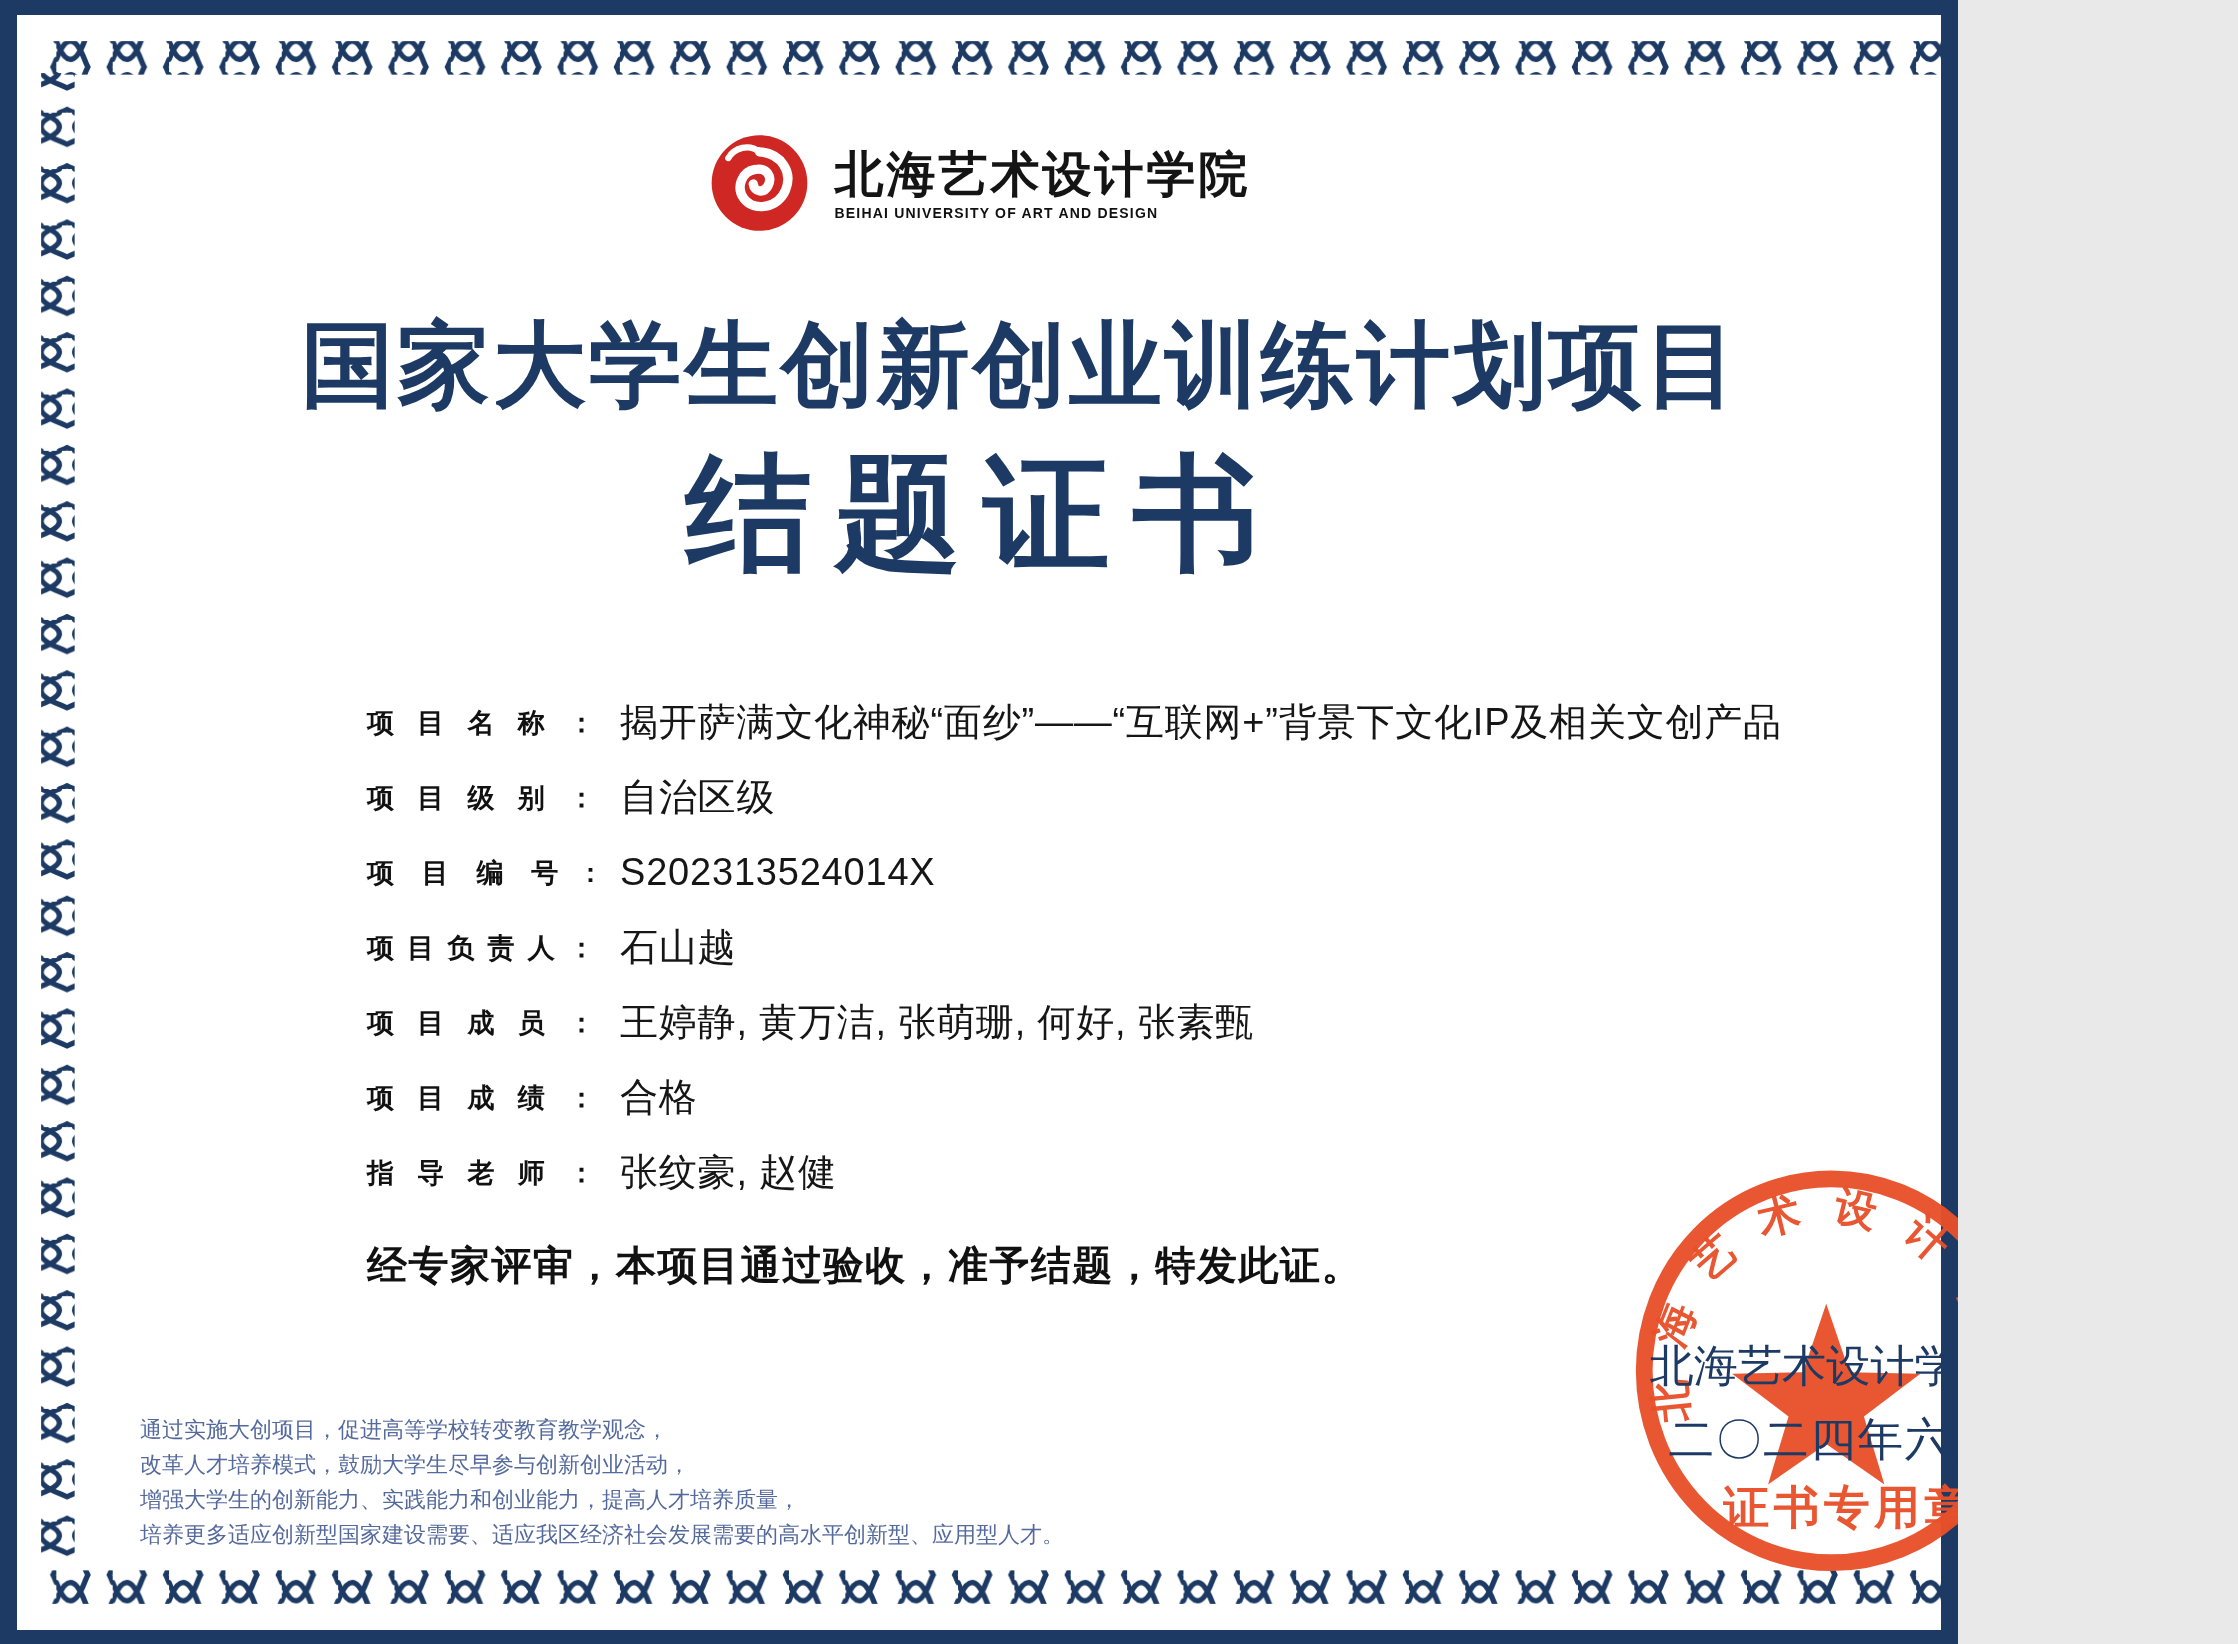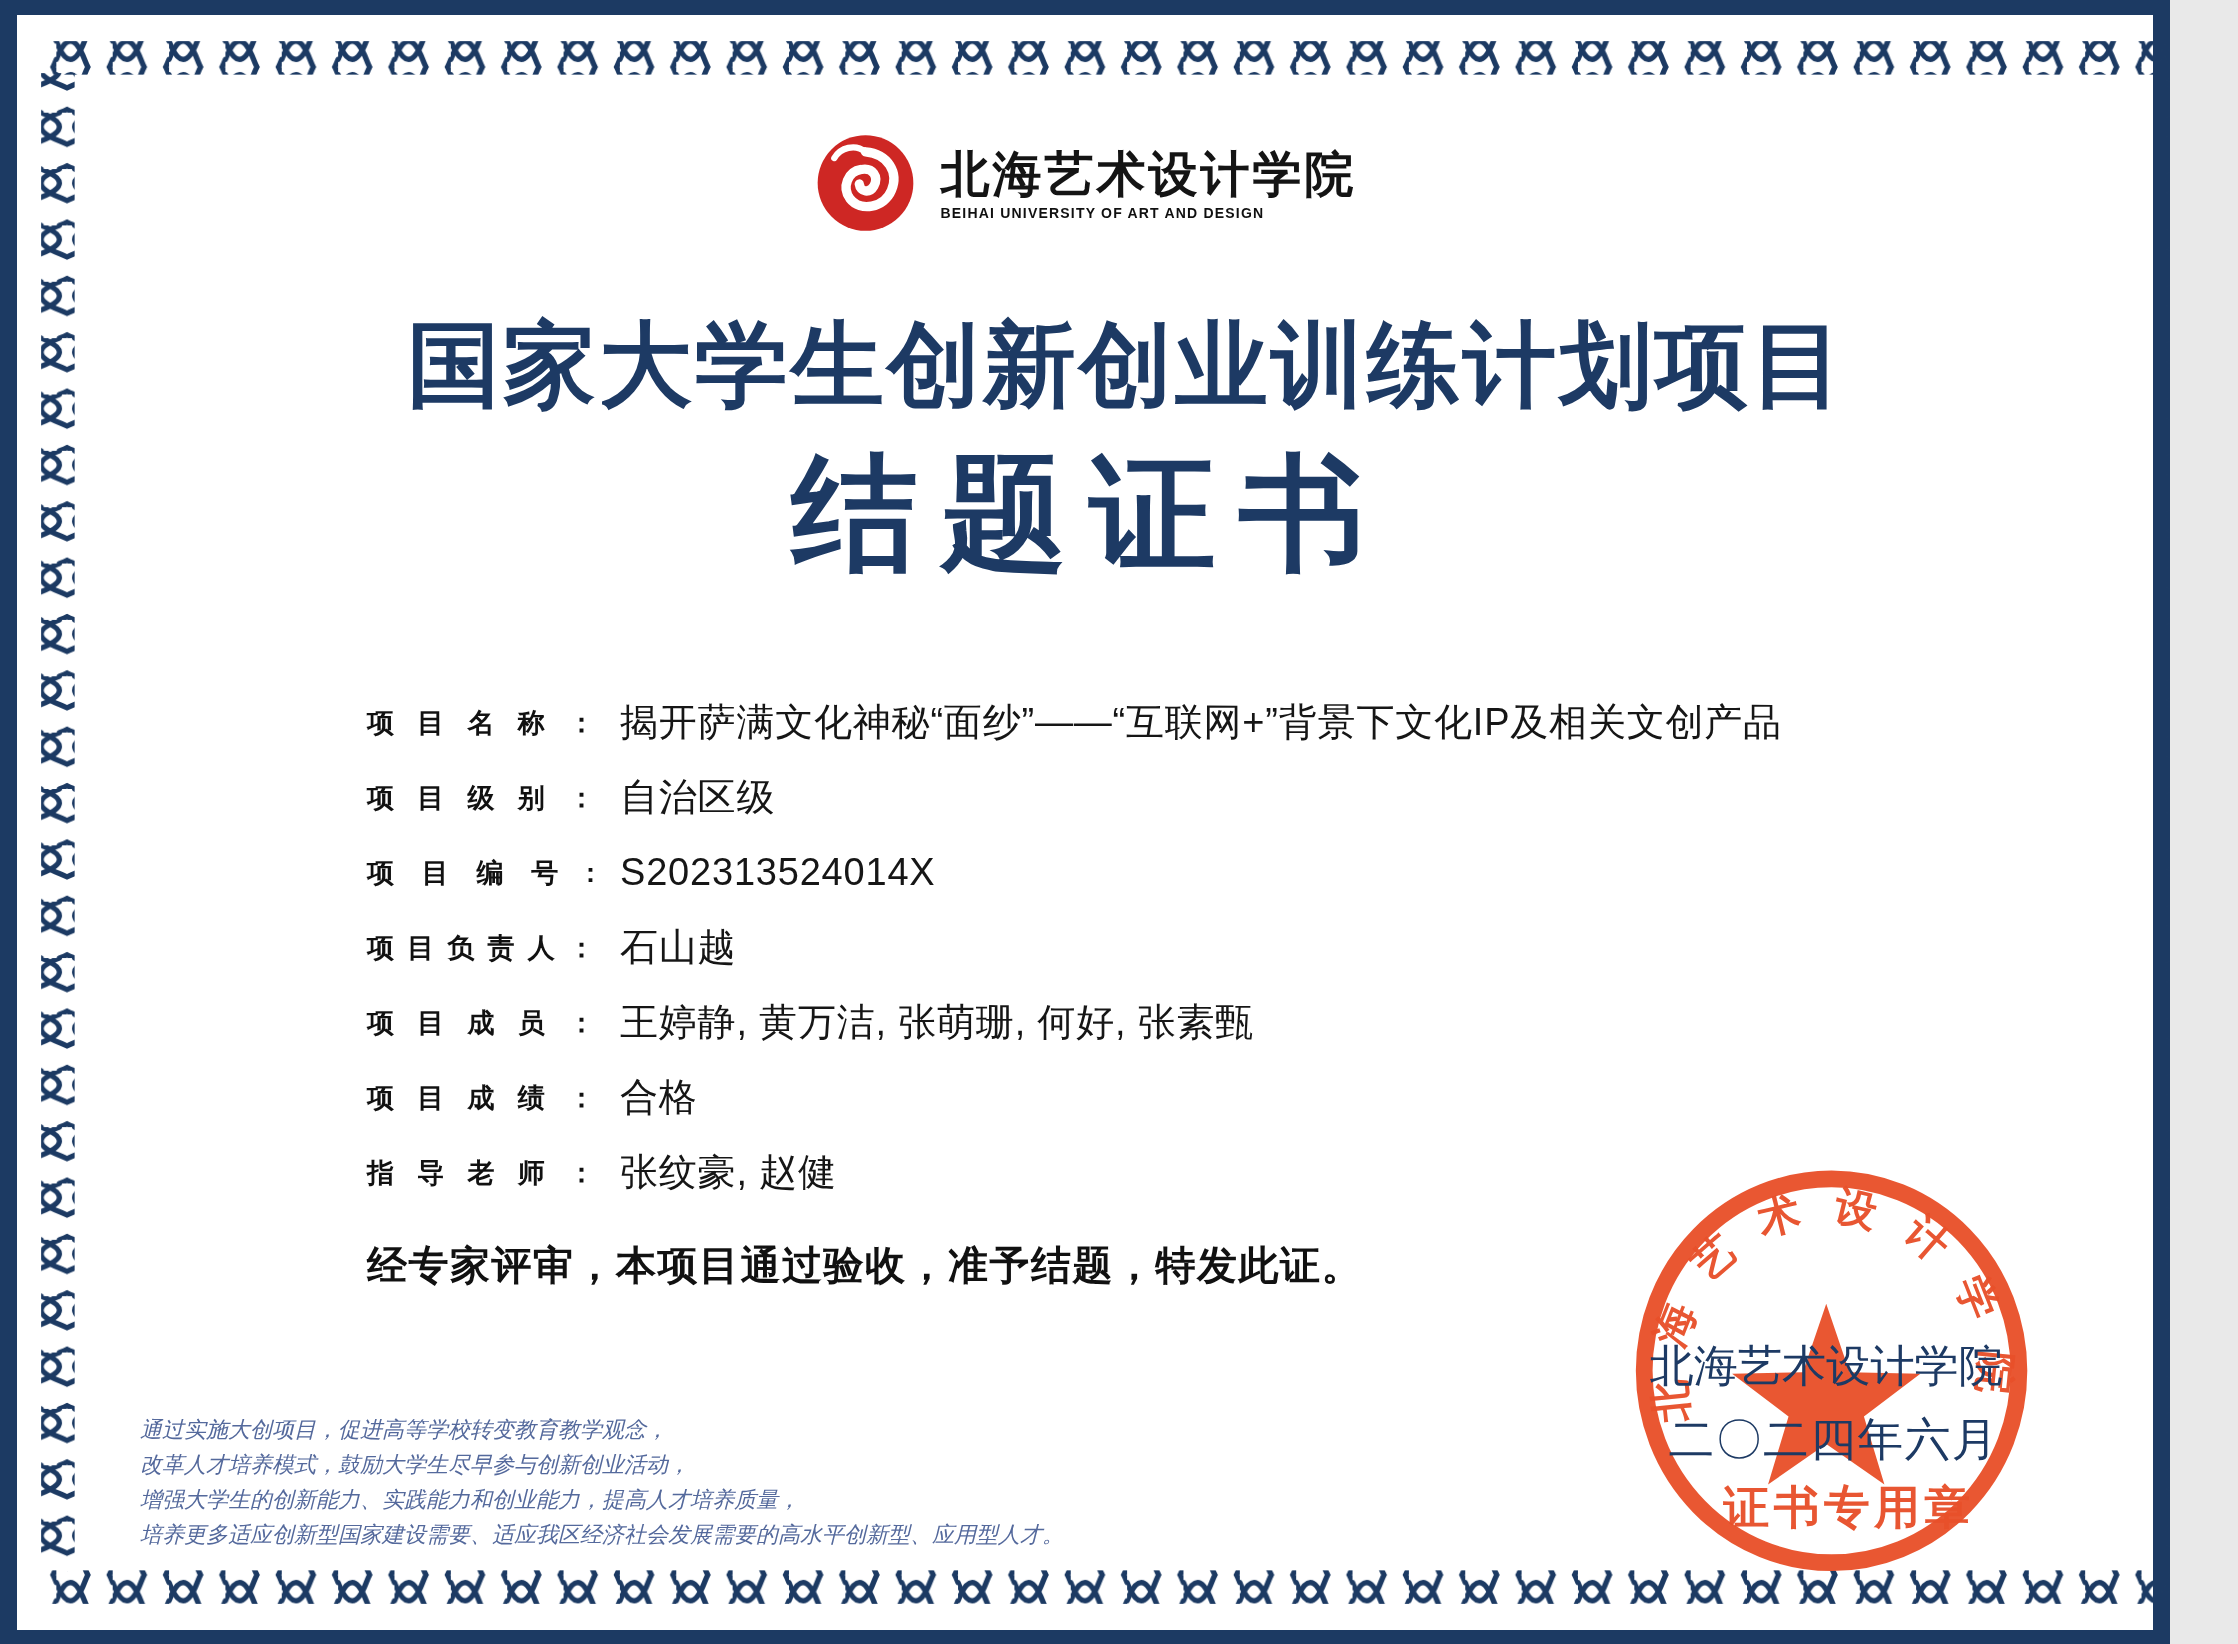--- a/index.html
+++ b/index.html
@@ -1,17 +1,17 @@
 <!DOCTYPE html>
 <html style="font-size:12.2px"><head>
 <meta charset="utf-8">
 <style>
   html,body{margin:0;padding:0;background:#e9e9e9;}
   .page{
-    position:relative;width:2170px;height:1645px;background:#ffffff;
+    position:relative;width:1958px;height:1645px;background:#ffffff;
     overflow:hidden;font-family:"Liberation Sans",sans-serif;
   }
   
   .frame{position:absolute;background:#1c3a63;}
   .frame.top{left:0;top:0;width:2239px;height:15.2px;}
   .frame.bottom{left:0;bottom:0;width:2239px;height:15.2px;}
   .frame.left{left:0;top:0;width:17px;height:1645px;}
   .frame.right{right:0;top:0;width:17px;height:1645px;}
   .overlay-svg{position:absolute;left:0;top:0;width:2239px;height:1645px;pointer-events:none;}
 
@@ -38,21 +38,21 @@
   .field-label{display:inline-block;min-width:228px;font-weight:bold;font-size:27px;
     color:#111;text-align:justify;text-align-last:justify;margin-right:25px;}
   .field-value{font-size:38px;color:#161616;letter-spacing:0.8px;}
 
   .statement{position:absolute;left:367px;top:1238px;font-size:40px;font-weight:bold;
     color:#111;letter-spacing:1.5px;white-space:nowrap;}
 
   
   .footnote{position:absolute;left:140px;top:1412px;
     font-family:"Liberation Serif",serif;font-size:22px;line-height:35px;
-    color:#54699c;white-space:nowrap;font-style:italic;}
+    color:#54699c;white-space:nowrap;}
 </style>
 </head>
 <body>
 
 <div class="page">
 
   <div class="frame top"></div>
   <div class="frame bottom"></div>
   <div class="frame left"></div>
   <div class="frame right"></div>

